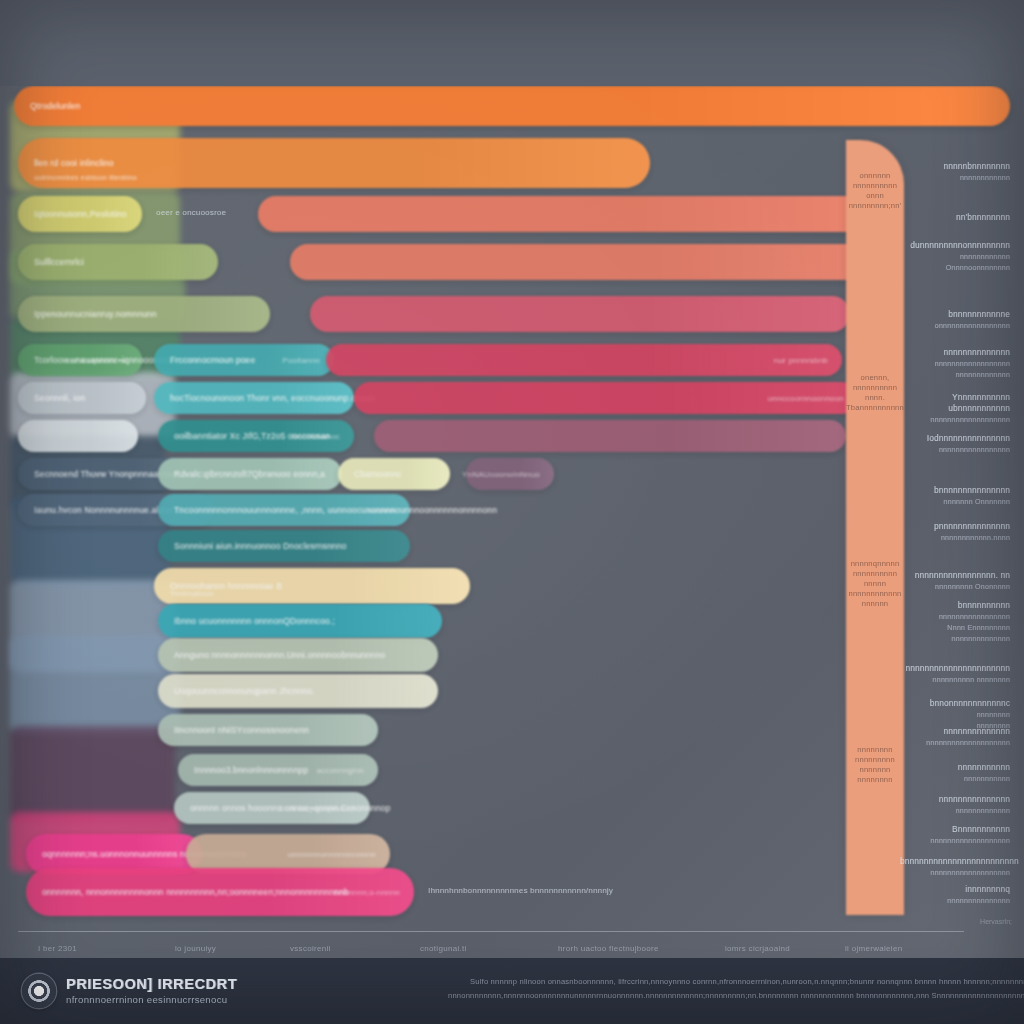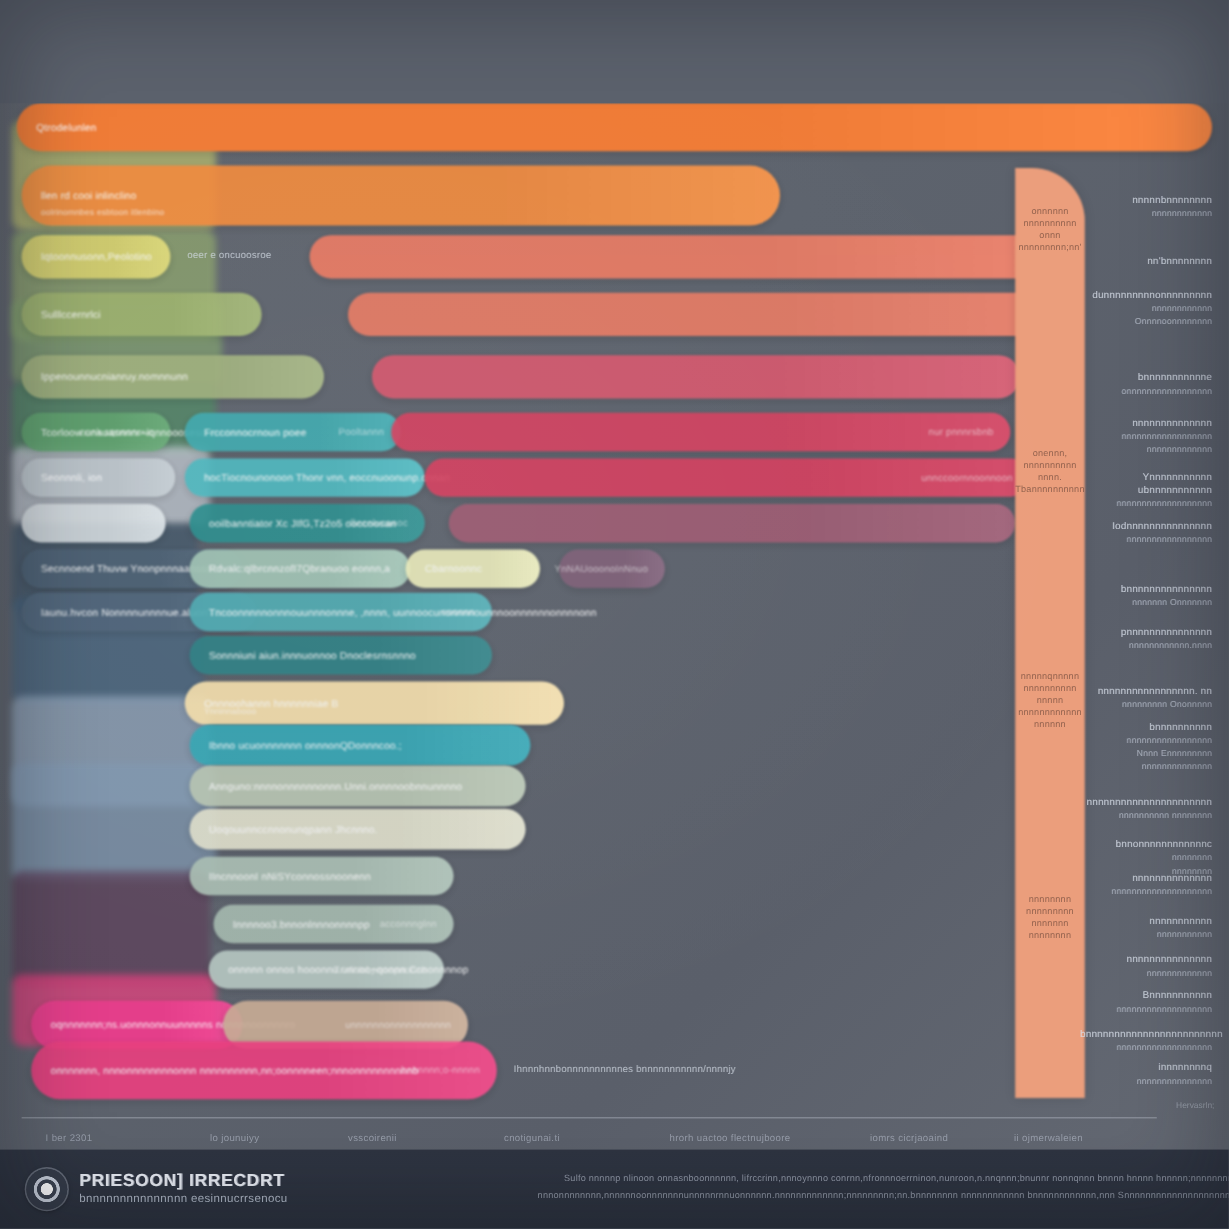--- a/index.html
+++ b/index.html
@@ -320,19 +320,19 @@
         <div class="tick" style="left: 558px; top: 858px;">hrorh uactoo flectnujboore</div>
         <div class="tick" style="left: 725px; top: 858px;">iomrs cicrjaoaind</div>
         <div class="tick" style="left: 845px; top: 858px;">ii ojmerwaleien</div>
         <div class="axisnote" style="top: 832px;">Hervasrln;</div>
       </div>
   </div>
 
   <div class="footer">
     <div class="logo"></div>
     <div class="brand">PRIESOON] IRRECDRT</div>
-    <div class="brandsub">bnnnnnnnnnnnnnnn eesinnucrrsenocu</div>
+    <div class="brandsub">nfronnnoerrninon eesinnucrrsenocu</div>
     <div class="fnote" style="left:470px;top:18px;">Sulfo nnnnnp nlinoon onnasnboonnnnnn, lifrccrinn,nnnoynnno   conrnn,nfronnnoerrninon,nunroon,n.nnqnnn;bnunnr  nonnqnnn  bnnnn  hnnnn  hnnnnn;nnnnnnnnnn nnnn  bnnnnnqnnnnnn</div>
     <div class="fnote" style="left:448px;top:32px;">nnnonnnnnnnn,nnnnnnoonnnnnnnunnnnnrnnuonnnnnn.nnnnnnnnnnnnn;nnnnnnnnn;nn.bnnnnnnnn  nnnnnnnnnnnn  bnnnnnnnnnnnn,nnn  Snnnnnnnnnnnnnnnnnnnnnnnnn  cnnnnnnnnnnnnnnnnnnnn</div>
   </div>
 
   <div class="vignette"></div>
 </div>
 
 </body></html>

